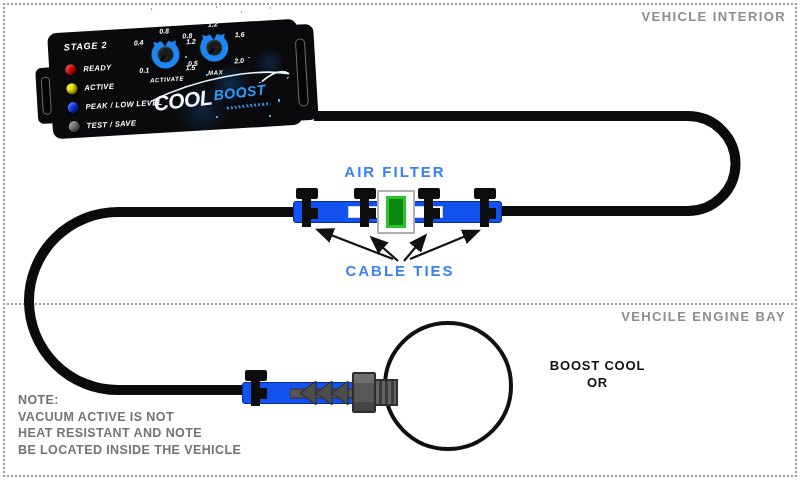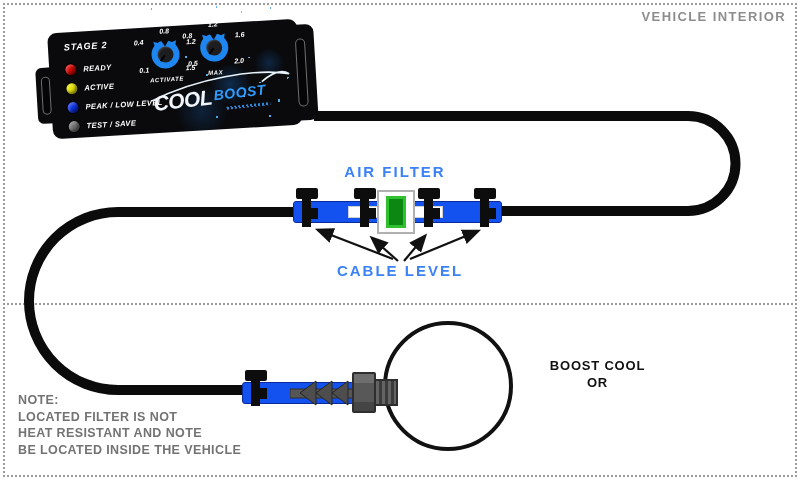--- a/index.html
+++ b/index.html
@@ -135,20 +135,21 @@
 </style>
 </head>
 <body>
 
 <div id="stage">
 
   <div class="outer-border"></div>
   <div class="divider"></div>
 
   <div class="section-label lbl-interior">VEHICLE INTERIOR</div>
+  <div class="section-label lbl-engine">VEHCILE ENGINE BAY</div>
 
   <svg class="overlay" width="800" height="480">
     <path d="M314,116 H688 A47.5,47.5 0 0 1 688,211 H498" fill="none" stroke="#0b0b0b" stroke-width="10"></path>
     <path d="M298,212 H118 A89,89 0 0 0 118,390 H252" fill="none" stroke="#0b0b0b" stroke-width="10"></path>
     <defs>
       <marker id="ah" markerWidth="9" markerHeight="8" refX="7" refY="3.5" orient="auto">
         <path d="M0,0 L8.5,3.5 L0,7 z" fill="#111"></path>
       </marker>
     </defs>
     <g stroke="#111" stroke-width="2.2">
@@ -253,21 +254,21 @@
       <div class="tie-nub"></div>
     </div>
     <div class="tie af-tie4">
       <div class="tie-cap"></div>
       <div class="tie-strap"></div>
       <div class="tie-nub"></div>
     </div>
   </div>
 
   <div class="diagram-label lbl-airfilter">AIR FILTER</div>
-  <div class="diagram-label lbl-cableties">CABLE LEVEL</div>
+  <div class="diagram-label lbl-cableties">CABLE TIES</div>
 
   <div class="assembly eb-assembly">
     <div class="boost-circle"></div>
     <div class="tube eb-tube" style="background-color: rgb(19, 82, 239);"></div>
     <svg class="barb-svg" width="66" height="26">
       <rect x="0" y="9" width="66" height="9" fill="#565656" stroke="#2e2e2e" stroke-width="1"></rect>
       <polygon points="10,13 26,1 26,25" fill="#4d4d4d" stroke="#262626" stroke-width="1"></polygon>
       <polygon points="26,13 42,1 42,25" fill="#4d4d4d" stroke="#262626" stroke-width="1"></polygon>
       <polygon points="42,13 58,1 58,25" fill="#4d4d4d" stroke="#262626" stroke-width="1"></polygon>
     </svg>
@@ -280,18 +281,18 @@
     </div>
   </div>
 
   <div class="boost-text">
     <div>BOOST COOL</div>
     <div>OR</div>
   </div>
 
   <div class="note">
     <div>NOTE:</div>
-    <div>LOCATED FILTER IS NOT</div>
+    <div>VACUUM ACTIVE IS NOT</div>
     <div>HEAT RESISTANT AND NOTE</div>
     <div>BE LOCATED INSIDE THE VEHICLE</div>
   </div>
 
 </div>
 
 </body></html>

